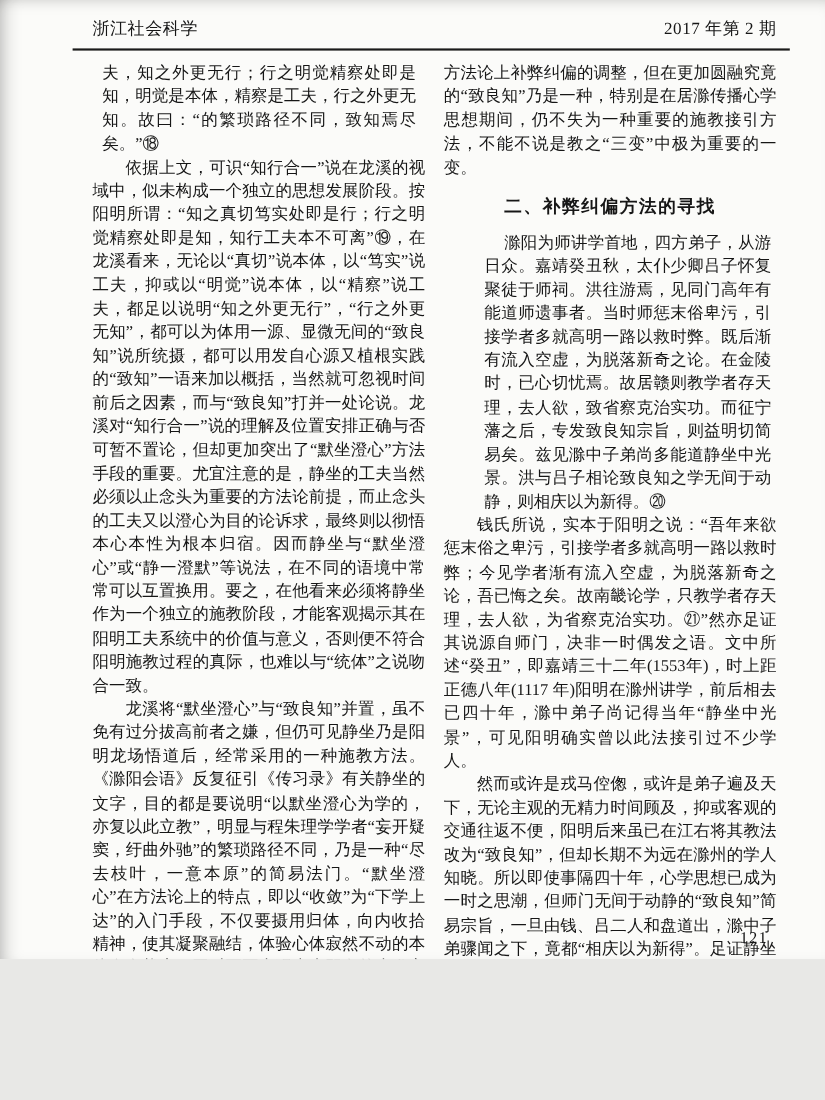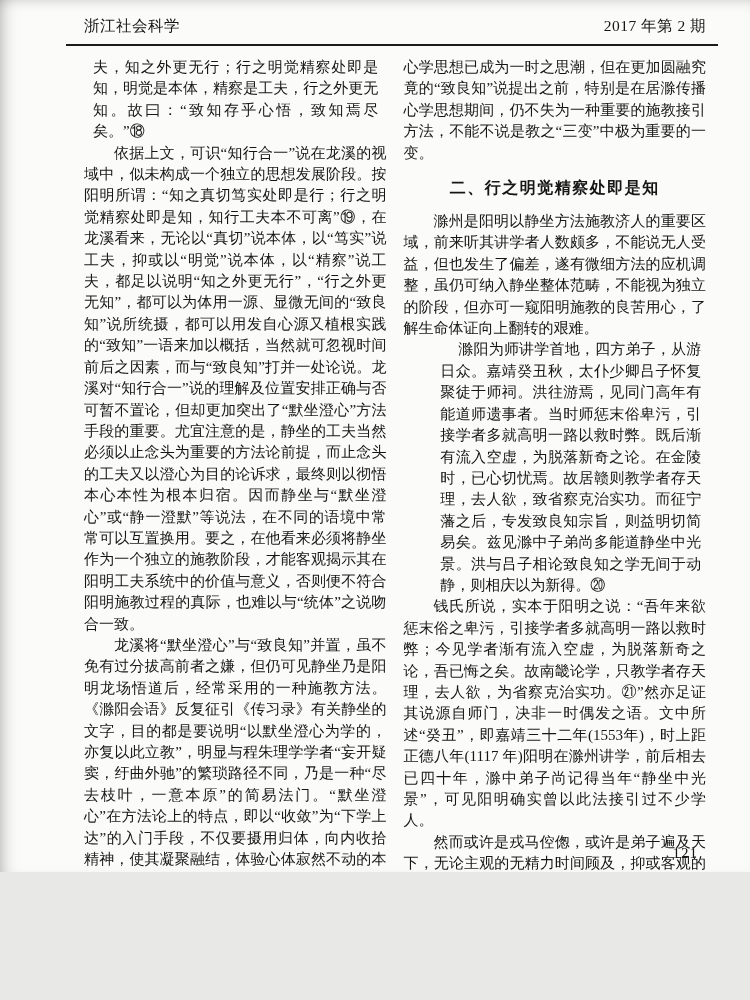--- a/index.html
+++ b/index.html
@@ -61,29 +61,28 @@
 
   <div class="header">
     <span>浙江社会科学</span>
     <span>2017 年第 2 期</span>
   </div>
   <div class="rule"></div>
 
   <div class="columns">
 
     <div class="col">
-      <p class="quote-cont">夫，知之外更无行；行之明觉精察处即是知，明觉是本体，精察是工夫，行之外更无知。故曰：“致知存乎心悟，致知焉尽矣。”⑱</p>
+      <p class="quote-cont">夫，知之外更无行；行之明觉精察处即是知，明觉是本体，精察是工夫，行之外更无知。故曰：“的繁琐路径不同，致知焉尽矣。”⑱</p>
       <p>依据上文，可识“知行合一”说在龙溪的视域中，似未构成一个独立的思想发展阶段。按阳明所谓：“知之真切笃实处即是行；行之明觉精察处即是知，知行工夫本不可离”⑲，在龙溪看来，无论以“真切”说本体，以“笃实”说工夫，抑或以“明觉”说本体，以“精察”说工夫，都足以说明“知之外更无行”，“行之外更无知”，都可以为体用一源、显微无间的“致良知”说所统摄，都可以用发自心源又植根实践的“致知”一语来加以概括，当然就可忽视时间前后之因素，而与“致良知”打并一处论说。龙溪对“知行合一”说的理解及位置安排正确与否可暂不置论，但却更加突出了“默坐澄心”方法手段的重要。尤宜注意的是，静坐的工夫当然必须以止念头为重要的方法论前提，而止念头的工夫又以澄心为目的论诉求，最终则以彻悟本心本性为根本归宿。因而静坐与“默坐澄心”或“静一澄默”等说法，在不同的语境中常常可以互置换用。要之，在他看来必须将静坐作为一个独立的施教阶段，才能客观揭示其在阳明工夫系统中的价值与意义，否则便不符合阳明施教过程的真际，也难以与“统体”之说吻合一致。</p>
       <p>龙溪将“默坐澄心”与“致良知”并置，虽不免有过分拔高前者之嫌，但仍可见静坐乃是阳明龙场悟道后，经常采用的一种施教方法。《滁阳会语》反复征引《传习录》有关静坐的文字，目的都是要说明“以默坐澄心为学的，亦复以此立教”，明显与程朱理学学者“妄开疑窦，纡曲外驰”的繁琐路径不同，乃是一种“尽去枝叶，一意本原”的简易法门。“默坐澄心”在方法论上的特点，即以“收敛”为“下学上达”的入门手段，不仅要摄用归体，向内收拾精神，使其凝聚融结，体验心体寂然不动的本体存在状态，同时更要内观本来即有的未发之中，然后感而遂通，依体起用，做到人文实践活动中恰到好处的发而中节。在王氏看来，阳明的所作所为均得力于他在龙场恍然有如“神悟”的深邃生命体悟，因而才自觉地以“默坐澄心”为引接他人自证心体的重要施教手段。静坐的工夫手段尽管后来也出现了诸如忽视工夫积累、“喜静厌动”、“玩弄疏脱”一类的弊病，阳明也有针对性地及时做出了</p>
     </div>
 
     <div class="col">
-      <p class="cont">心学思想已成为一时之思潮，但在更加圆融究竟的“致良知”说提出之前，特别是在居滁传播心学思想期间，仍不失为一种重要的施教接引方法，不能不说是教之“三变”中极为重要的一变。</p>
-      <div class="section-heading">二、行之明觉精察处即是知</div>
-      <p>滁州是阳明以静坐方法施教济人的重要区域，前来听其讲学者人数颇多，不能说无人受益，但也发生了偏差，遂有微细方法的应机调整，虽仍可纳入静坐整体范畴，不能视为独立的阶段，但亦可一窥阳明施教的良苦用心，了解生命体证向上翻转的艰难。</p>
+      <p class="cont">方法论上补弊纠偏的调整，但在更加圆融究竟的“致良知”乃是一种，特别是在居滁传播心学思想期间，仍不失为一种重要的施教接引方法，不能不说是教之“三变”中极为重要的一变。</p>
+      <div class="section-heading">二、补弊纠偏方法的寻找</div>
       <div class="bq">
         <p class="bq-text">滁阳为师讲学首地，四方弟子，从游日众。嘉靖癸丑秋，太仆少卿吕子怀复聚徒于师祠。洪往游焉，见同门高年有能道师遗事者。当时师惩末俗卑污，引接学者多就高明一路以救时弊。既后渐有流入空虚，为脱落新奇之论。在金陵时，已心切忧焉。故居赣则教学者存天理，去人欲，致省察克治实功。而征宁藩之后，专发致良知宗旨，则益明切简易矣。兹见滁中子弟尚多能道静坐中光景。洪与吕子相论致良知之学无间于动静，则相庆以为新得。⑳</p>
       </div>
       <p>钱氏所说，实本于阳明之说：“吾年来欲惩末俗之卑污，引接学者多就高明一路以救时弊；今见学者渐有流入空虚，为脱落新奇之论，吾已悔之矣。故南畿论学，只教学者存天理，去人欲，为省察克治实功。㉑”然亦足证其说源自师门，决非一时偶发之语。文中所述“癸丑”，即嘉靖三十二年(1553年)，时上距正德八年(1117 年)阳明在滁州讲学，前后相去已四十年，滁中弟子尚记得当年“静坐中光景”，可见阳明确实曾以此法接引过不少学人。</p>
       <p>然而或许是戎马倥偬，或许是弟子遍及天下，无论主观的无精力时间顾及，抑或客观的交通往返不便，阳明后来虽已在江右将其教法改为“致良知”，但却长期不为远在滁州的学人知晓。所以即使事隔四十年，心学思想已成为一时之思潮，但师门无间于动静的“致良知”简易宗旨，一旦由钱、吕二人和盘道出，滁中子弟骤闻之下，竟都“相庆以为新得”。足证静坐作为一种关涉身心性命的修持方法，当地至少有一部分学人，长期将其奉为师</p>
     </div>
 
   </div>
 
   <div class="footer">121</div>

